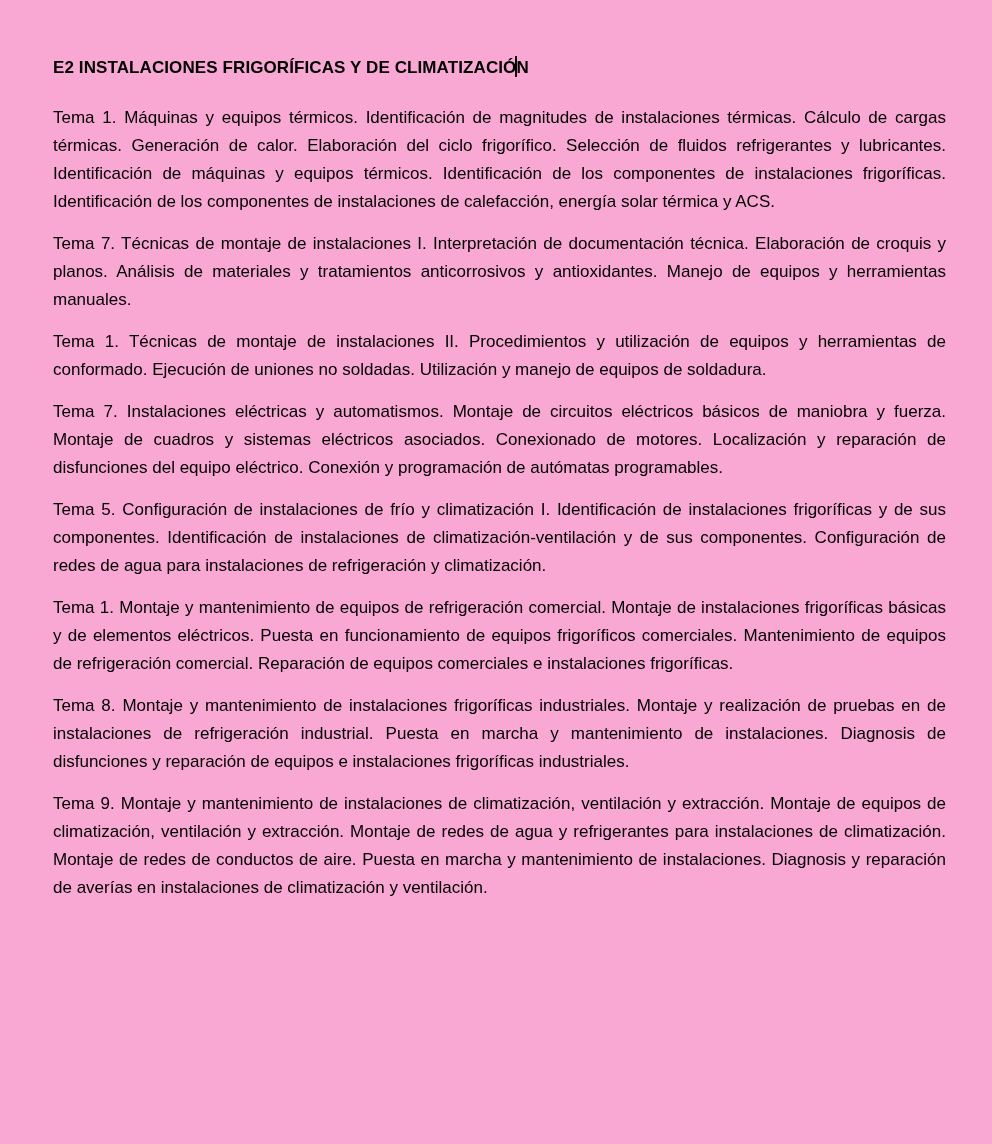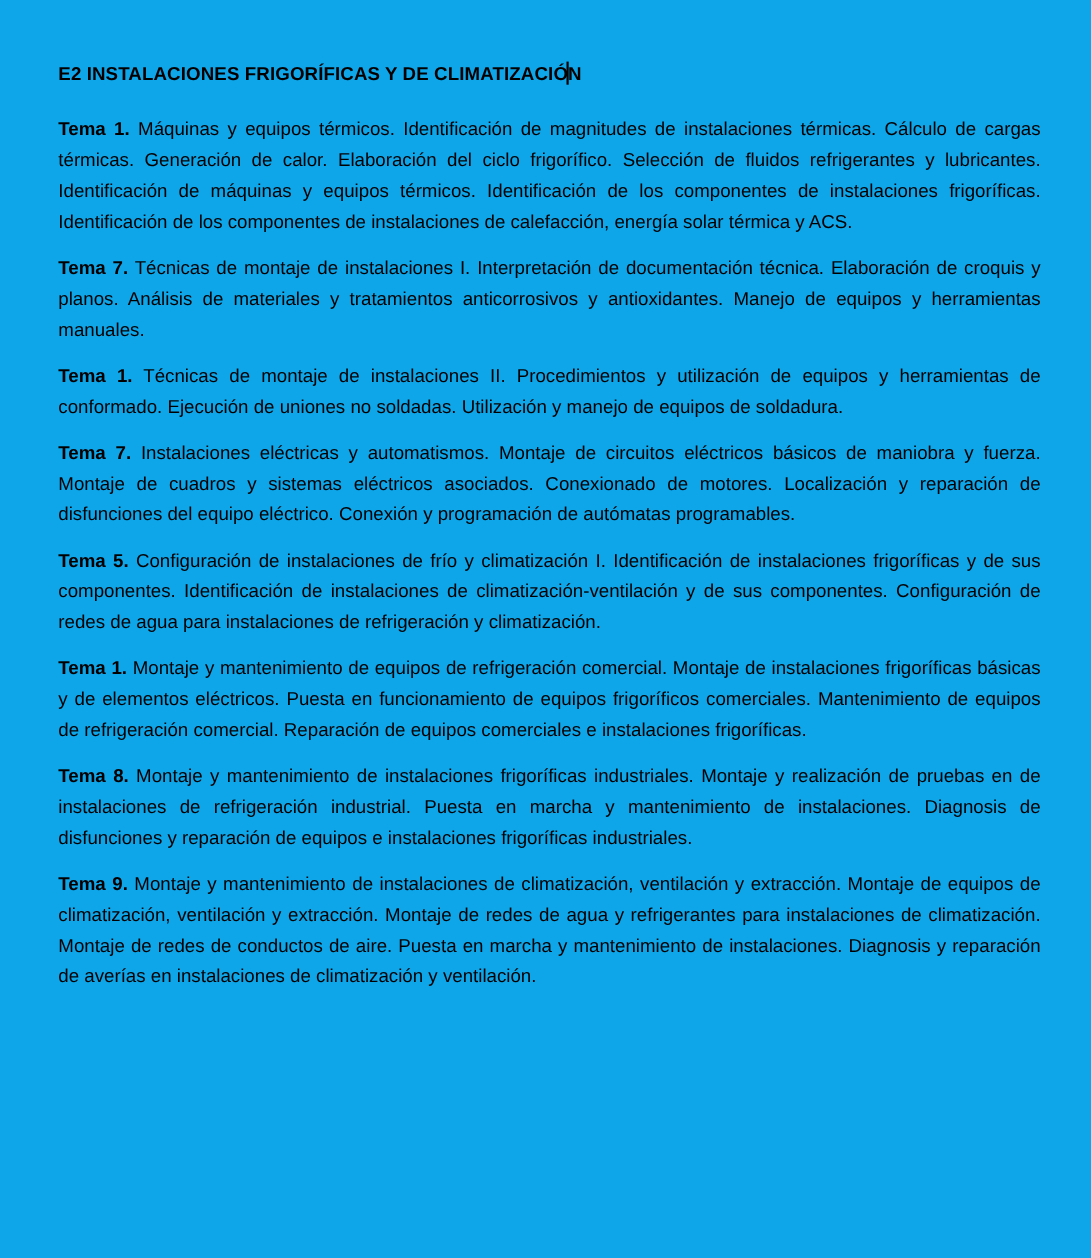--- a/index.html
+++ b/index.html
@@ -12,21 +12,21 @@
     width: 992px;
     height: 1144px;
     overflow: hidden;
     font-family: "Liberation Sans", sans-serif;
     color: #000000;
   }
   .page {
     width: 992px;
     height: 1144px;
     padding: 54px 46px 0 53px;
-    background: #0ea5e9;
+    background: #f9a8d4;
   }
   .doc-title {
     margin: 0 0 22px 0;
     font-size: 17px;
     font-weight: 700;
     line-height: 28px;
     letter-spacing: 0.1px;
     white-space: nowrap;
   }
   .caret {
@@ -38,21 +38,21 @@
     vertical-align: -4px;
   }
   .tema {
     margin: 0 0 14px 0;
     font-size: 17px;
     line-height: 28px;
     text-align: justify;
     text-justify: inter-word;
   }
   .tema:last-child { margin-bottom: 0; }
-  .tema-label { font-weight: 700; }
+  .tema-label { font-weight: 400; }
 </style>
 </head>
 <body>
 
 <div class="page">
 
   <h1 class="doc-title"><span>E2 INSTALACIONES FRIGORÍFICAS Y DE CLIMATIZACIÓ</span><span class="caret"></span><span>N</span></h1>
 
   <p class="tema"><span class="tema-label">Tema 1.</span> <span>Máquinas y equipos térmicos. Identificación de magnitudes de instalaciones térmicas. Cálculo de cargas térmicas. Generación de calor. Elaboración del ciclo frigorífico. Selección de fluidos refrigerantes y lubricantes. Identificación de máquinas y equipos térmicos. Identificación de los componentes de instalaciones frigoríficas. Identificación de los componentes de instalaciones de calefacción, energía solar térmica y ACS.</span></p>
 

